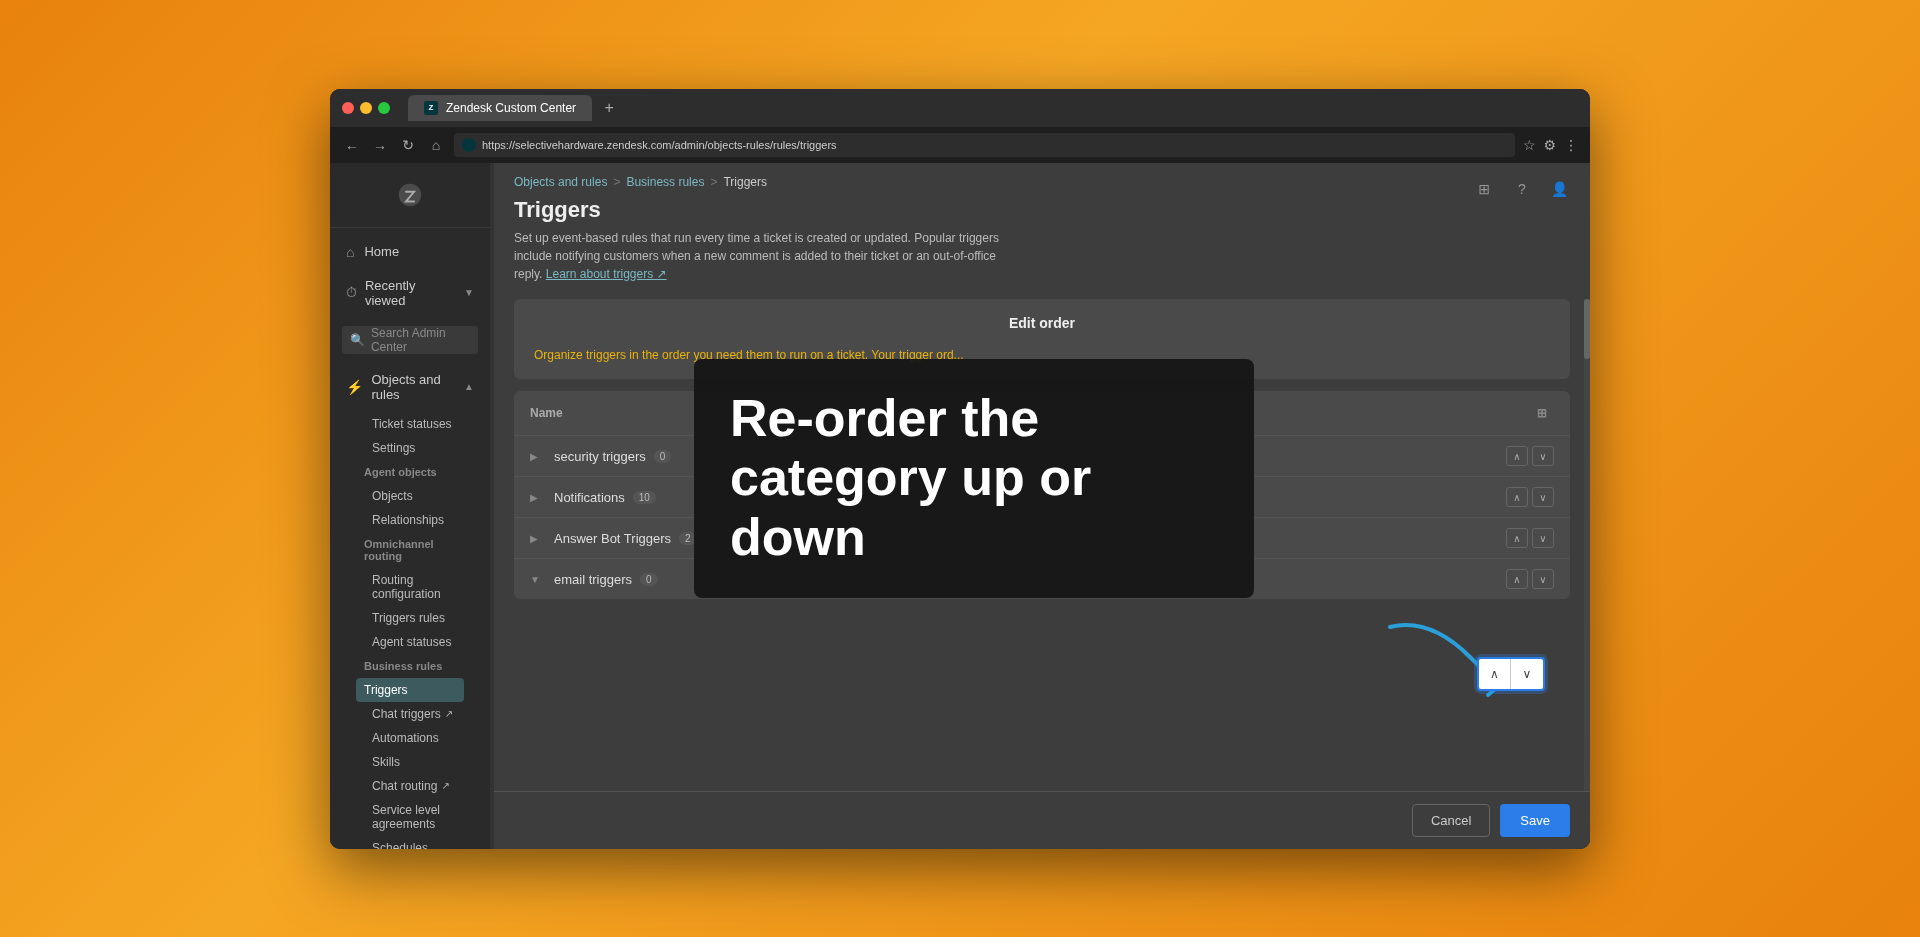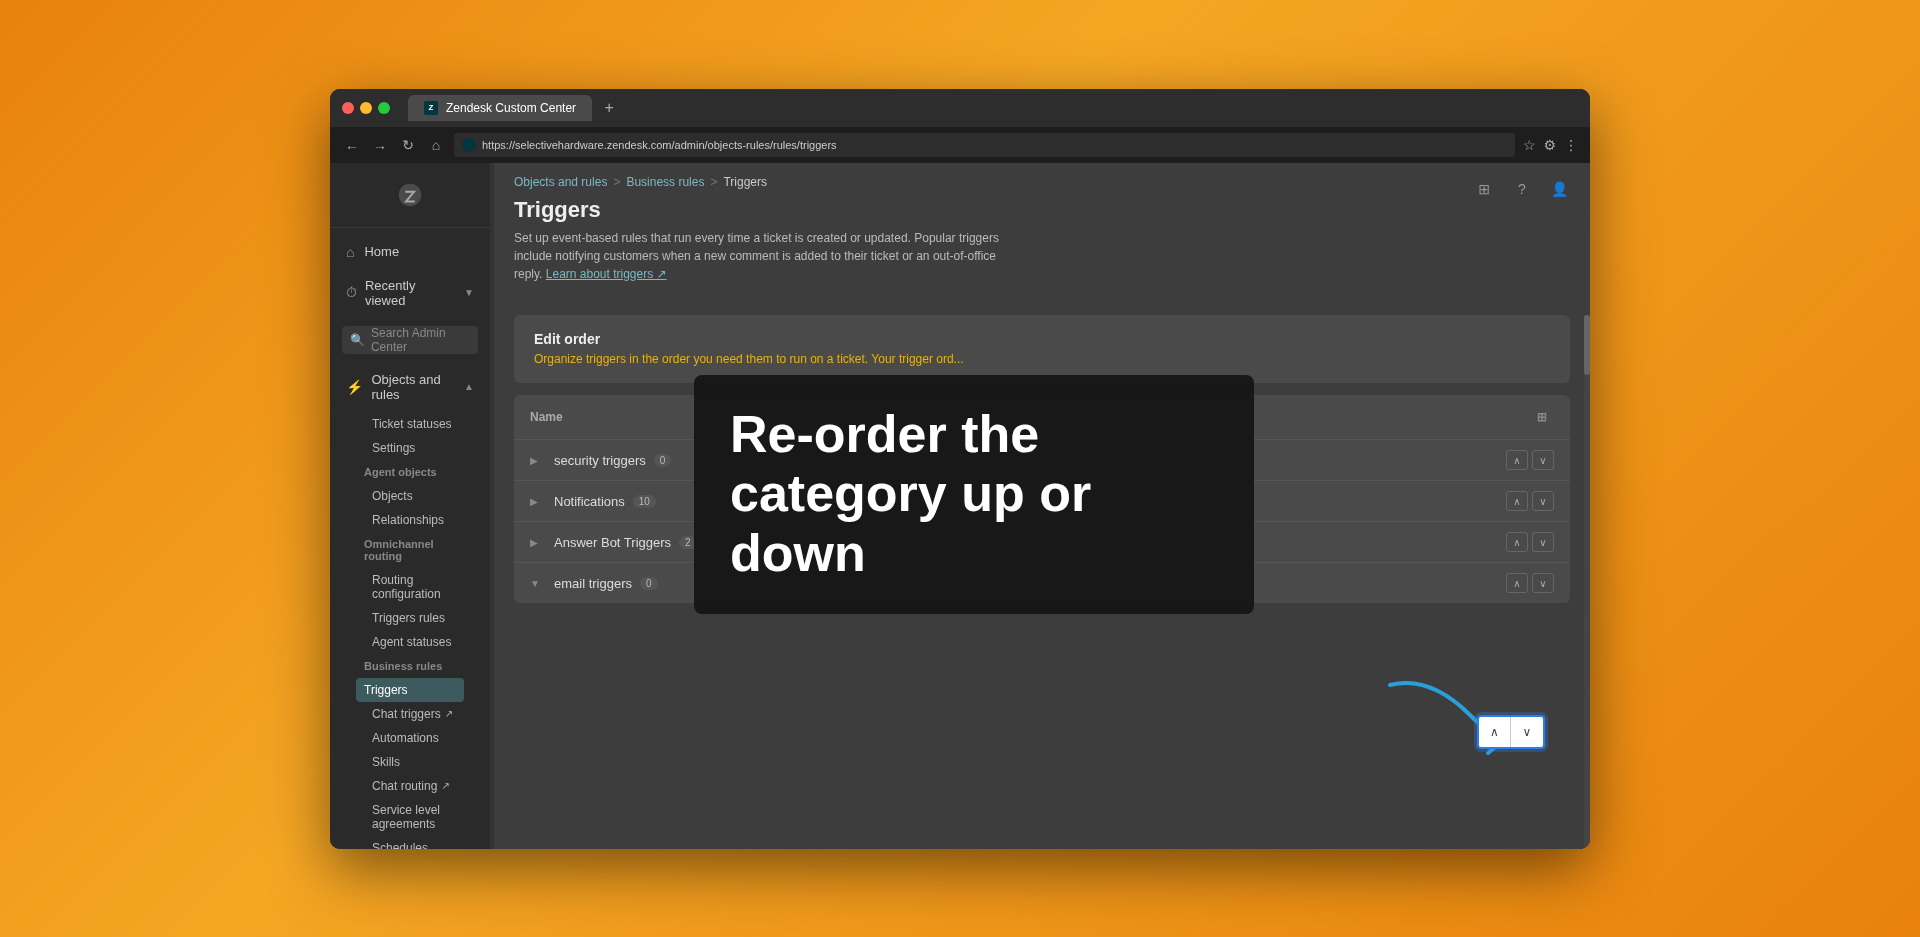--- a/index.html
+++ b/index.html
@@ -262,21 +262,21 @@
       font-size: 22px;
       font-weight: 600;
       color: #eee;
       margin-bottom: 6px;
     }
     .page-description {
       font-size: 12px;
       color: #bbb;
       line-height: 1.5;
       max-width: 500px;
-      margin-bottom: 32px;
+      margin-bottom: 16px;
     }
     .learn-link {
       color: #7ab8c4;
       cursor: pointer;
       text-decoration: underline;
     }
     .main-body {
       flex: 1;
       padding: 0 20px 20px;
       overflow-y: auto;
@@ -286,21 +286,22 @@
     .edit-order-card {
       background: #4a4a4a;
       border-radius: 6px;
       padding: 16px 20px;
       margin-bottom: 12px;
     }
     .edit-order-title {
       font-size: 14px;
       font-weight: 600;
       color: #eee;
-      margin-bottom: 4px;
+      margin-bottom: 16px;
+      text-align: center;
     }
     .edit-order-desc {
       font-size: 12px;
       color: #eab308;
       line-height: 1.4;
     }
     
     .triggers-table {
       background: #4a4a4a;
       border-radius: 6px;
@@ -727,15 +728,19 @@
         <div class="highlighted-btn-group">
           <button class="hb">∧</button>
           <button class="hb">∨</button>
         </div>
 
         <div class="scrollbar-track">
           <div class="scrollbar-thumb"></div>
         </div>
       </div>
 
+      <div class="bottom-bar">
+        <button class="btn-cancel">Cancel</button>
+        <button class="btn-save">Save</button>
+      </div>
     </div>
   </div>
 </div>
 
 </body></html>

